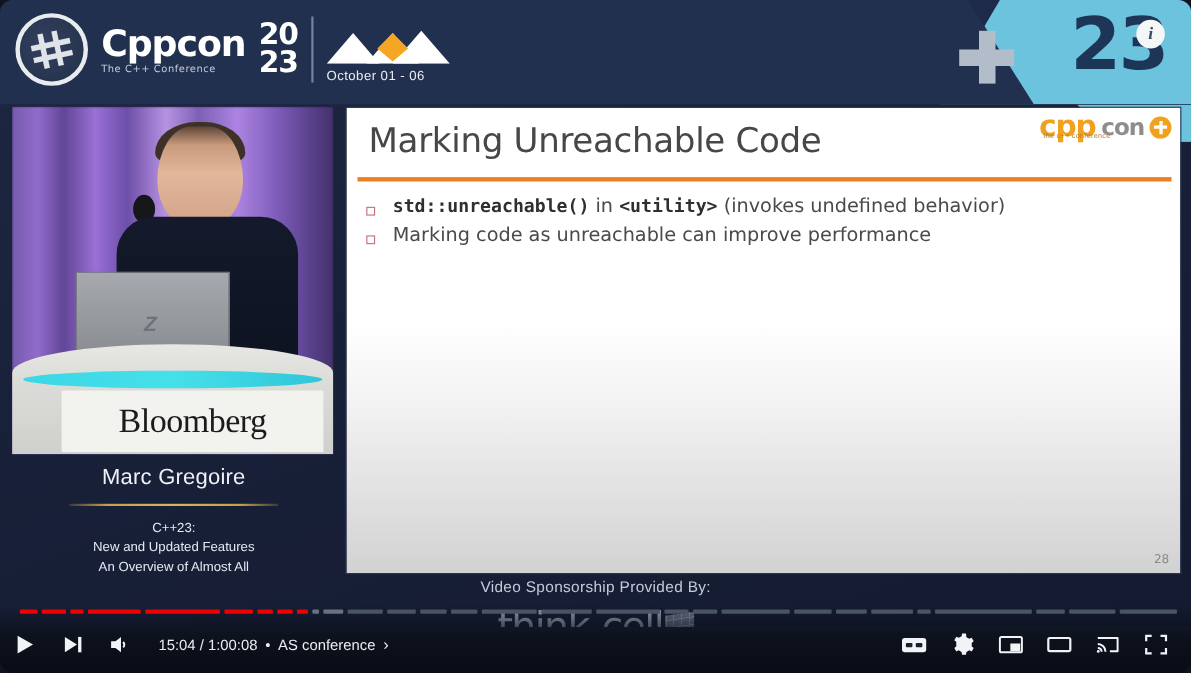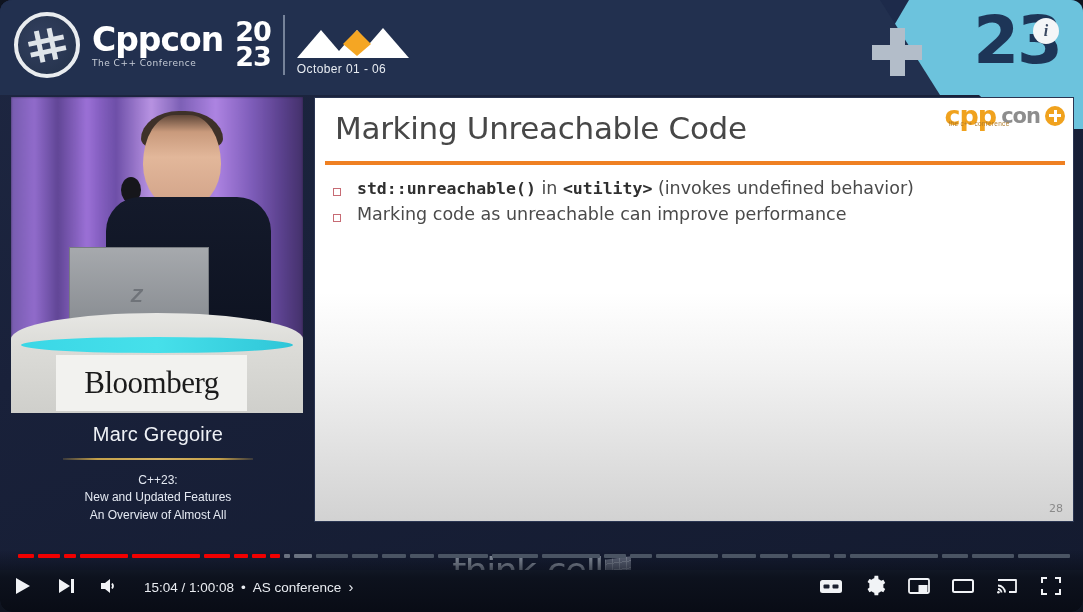--- a/index.html
+++ b/index.html
@@ -149,21 +149,21 @@
     position:absolute; left:0; top:216px; width:292px; height:100px;
     background: linear-gradient(180deg,#e7e7e4 0%, #dcdcd8 32%, #cfcfcb 100%);
     border-radius: 50% 50% 0 0 / 26px 26px 0 0;
   }
   .photo .podium-glow {
     position:absolute; left:10px; top:240px; width:272px; height:16px;
     background: linear-gradient(90deg,#3ad7e6,#46e0ea,#2fc6d8);
     border-radius: 50%/8px; filter: blur(.4px);
   }
   .photo .sign {
-    position:absolute; left:45px; top:258px; width:191px; height:56px;
+    position:absolute; left:45px; top:258px; width:238px; height:56px;
     background: #f2f2ef; display:flex; align-items:center; justify-content:center;
   }
   .photo .sign span {
     font-family: "Liberation Serif", serif; font-size: 31px; color:#1b1b1b; letter-spacing:-.5px;
   }
   .speaker-name {
     margin-top: 10px; text-align: center;
     font-size: 20px; color: #eef1f6; letter-spacing: .2px;
   }
   .gold-rule {
@@ -365,20 +365,21 @@
         </div>
         <div class="bullet">
           <span class="bullet-mark"></span>
           <span class="bullet-text">Marking code as unreachable can improve performance</span>
         </div>
       </div>
 
       <div class="slide-number">28</div>
     </div>
 
+    <div class="sponsor-text">Video Sponsorship Provided By:</div>
     <div class="sponsor-logo">
       <span class="tc">think-cell</span>
       <span class="grid"></span>
     </div>
   </div>
 
   <div class="controls">
 
     <div class="progress" id="progress">
         <div class="seg played" style="left: 18px; width: 16px;"></div>

